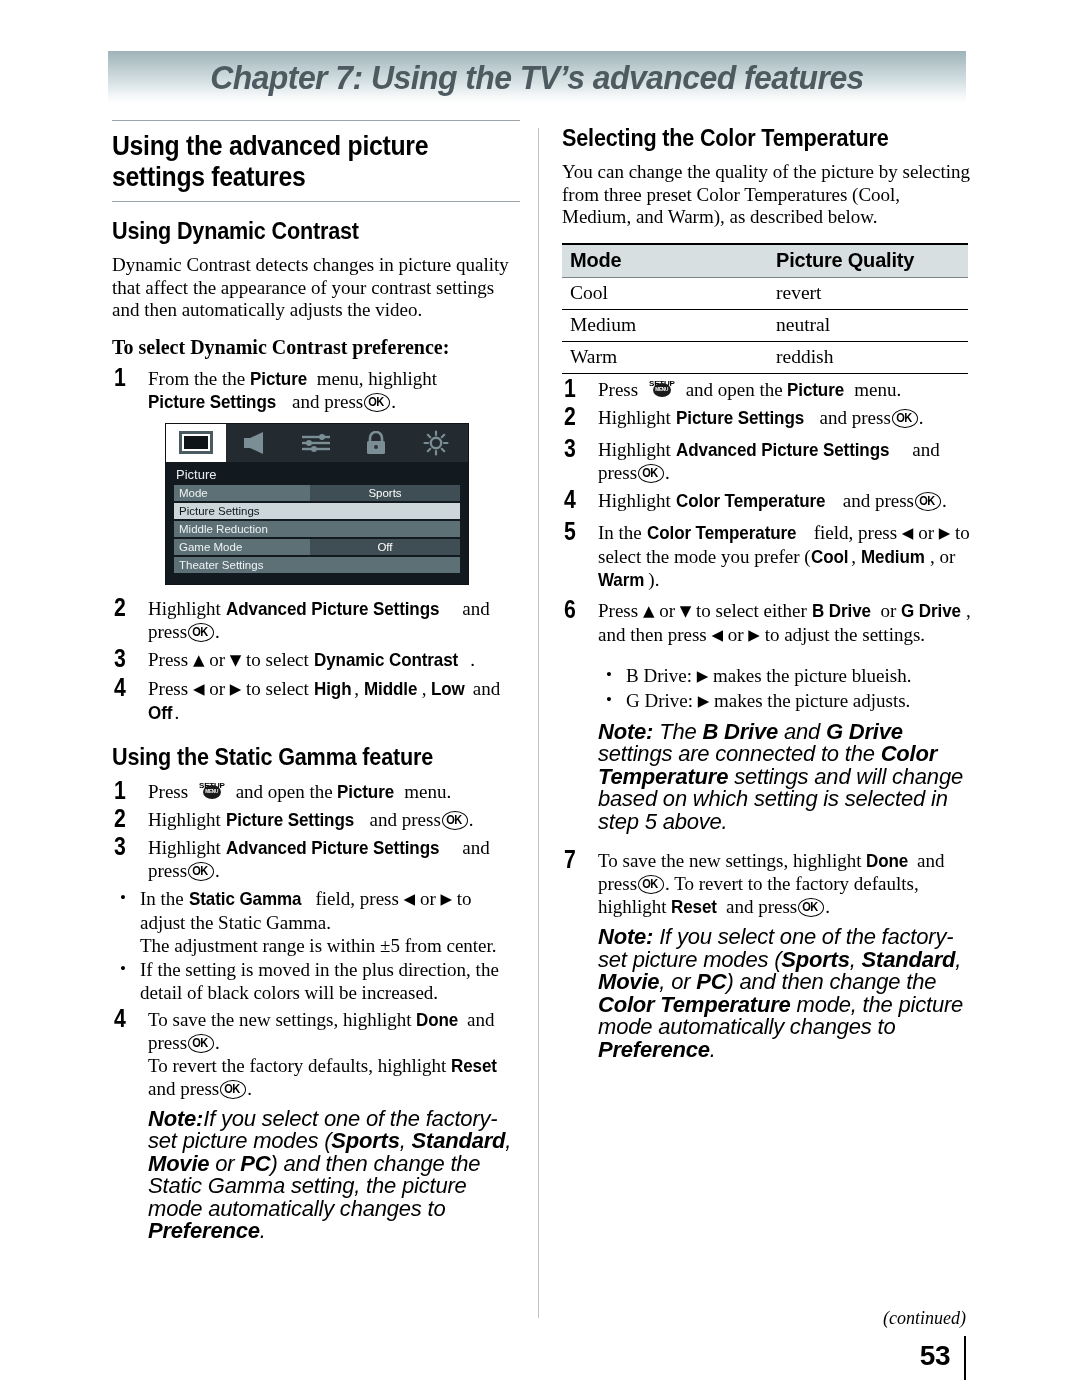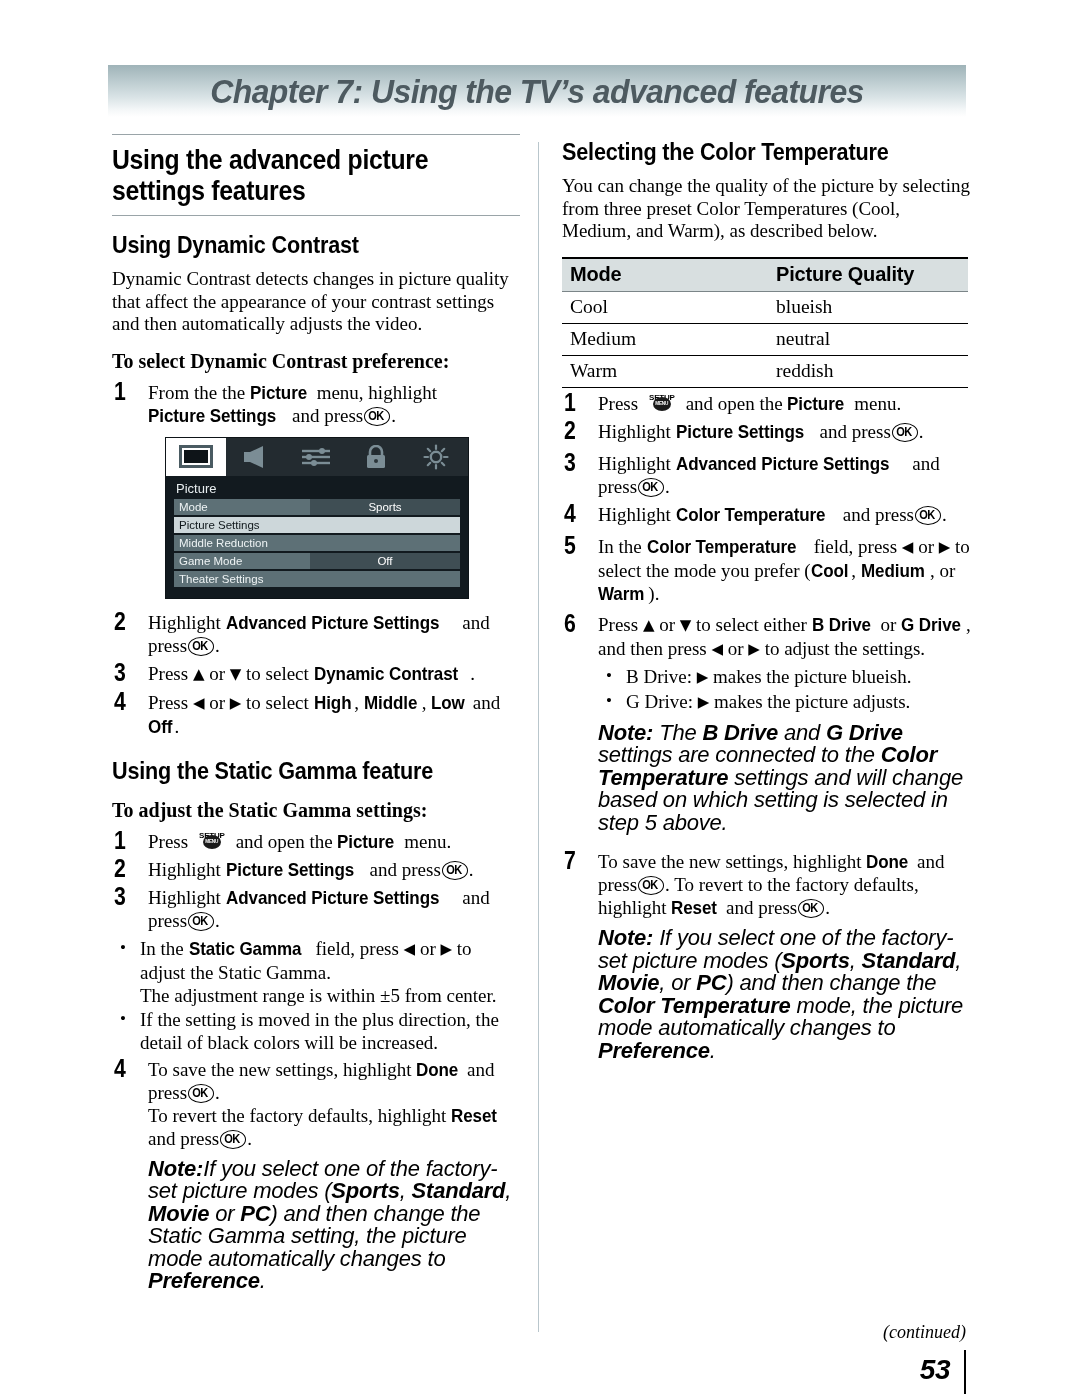--- a/index.html
+++ b/index.html
@@ -1,21 +1,21 @@
 <!DOCTYPE html>
 <html><head>
 <meta charset="utf-8">
 <style>
   html,body{margin:0;padding:0;}
   body{
     width:1080px;height:1397px;background:#ffffff;
     font-family:"Liberation Serif",serif;
     color:#000;overflow:hidden;position:relative;
   }
-  .page{position:absolute;left:0;top:16px;width:1080px;height:1225px;}
+  .page{position:absolute;left:0;top:2px;width:1080px;height:1225px;}
 
   
   .banner{
     position:absolute;left:108px;top:49px;width:858px;height:52px;
     background:linear-gradient(to bottom,#9fb3b8 0%,#b9c9cd 28%,#d9e3e6 62%,#f4f7f8 86%,#ffffff 100%);
   }
   .banner-title{
     position:absolute;left:108px;top:48px;width:858px;height:54px;
     font-family:"Liberation Sans",sans-serif;
     font-weight:bold;font-style:italic;font-size:34px;
@@ -193,21 +193,20 @@
 
   
   .continued{
     position:absolute;right:114px;top:1306px;
     font-size:18px;font-style:italic;
   }
   .pagenum{
     position:absolute;right:130px;top:1338px;
     font-family:"Liberation Sans",sans-serif;font-weight:bold;font-size:28px;
     letter-spacing:-0.5px;
-    font-style:italic;
   }
   .pagerule{position:absolute;left:964px;top:1334px;width:2px;height:44px;background:#000;}
 </style>
 </head>
 <body>
 
 <div class="page">
 
   <div class="banner"></div>
   <div class="banner-title">Chapter 7: Using the TV’s advanced features</div>
@@ -328,21 +327,20 @@
         <span class="arw">▶</span>
         <span>to select</span>
         <b class="ui">High</b>,
         <b class="ui">Middle</b>,
         <b class="ui">Low</b>
         <span>and</span>
         <b class="ui">Off</b>.</span>
     </div>
 
     <h2 class="sub tight">Using the Static Gamma feature</h2>
-    <h3 class="task">To adjust the Static Gamma settings:</h3>
 
     <div class="step">
       <span class="num">1</span>
       <span class="txt"><span>Press</span>
         <span class="setup">
           <span class="lbl">SETUP</span>
           <span class="btn">
               <i>MENU</i>
             </span>
         </span>
@@ -398,21 +396,21 @@
     <table class="ct">
       <thead>
         <tr>
           <th class="c1">Mode</th>
           <th class="c2">Picture Quality</th>
         </tr>
       </thead>
       <tbody>
         <tr>
           <td class="c1">Cool</td>
-          <td class="c2">blueish</td>
+          <td class="c2">revert</td>
         </tr>
         <tr>
           <td class="c1">Medium</td>
           <td class="c2">neutral</td>
         </tr>
         <tr>
           <td class="c1">Warm</td>
           <td class="c2">reddish</td>
         </tr>
       </tbody>
@@ -472,21 +470,21 @@
         <span>or</span>
         <span class="arw">▼</span>
         <span>to select either</span>
         <b class="ui">B Drive</b>
         <span>or</span>
         <b class="ui">G Drive</b><span>, and then press</span>
         <span class="arw">◀</span>
         <span>or</span>
         <span class="arw">▶</span>
         <span>to adjust the settings.</span></span>
-      <ul class="bl" style="margin-top:4px;">
+      <ul class="bl" style="margin-top:17px;">
         <li><span>B Drive:</span>
           <span class="arw">▶</span>
           <span>makes the picture blueish.</span></li>
         <li><span>G Drive:</span>
           <span class="arw">▶</span>
           <span>makes the picture adjusts.</span></li>
       </ul>
       <div class="note"><b>Note:</b> <span>The </span><b>B Drive</b><span> and </span><b>G Drive</b><span> settings are connected to the </span><b>Color Temperature</b><span> settings and will change based on which setting is selected in step 5 above.</span></div>
     </div>
 

